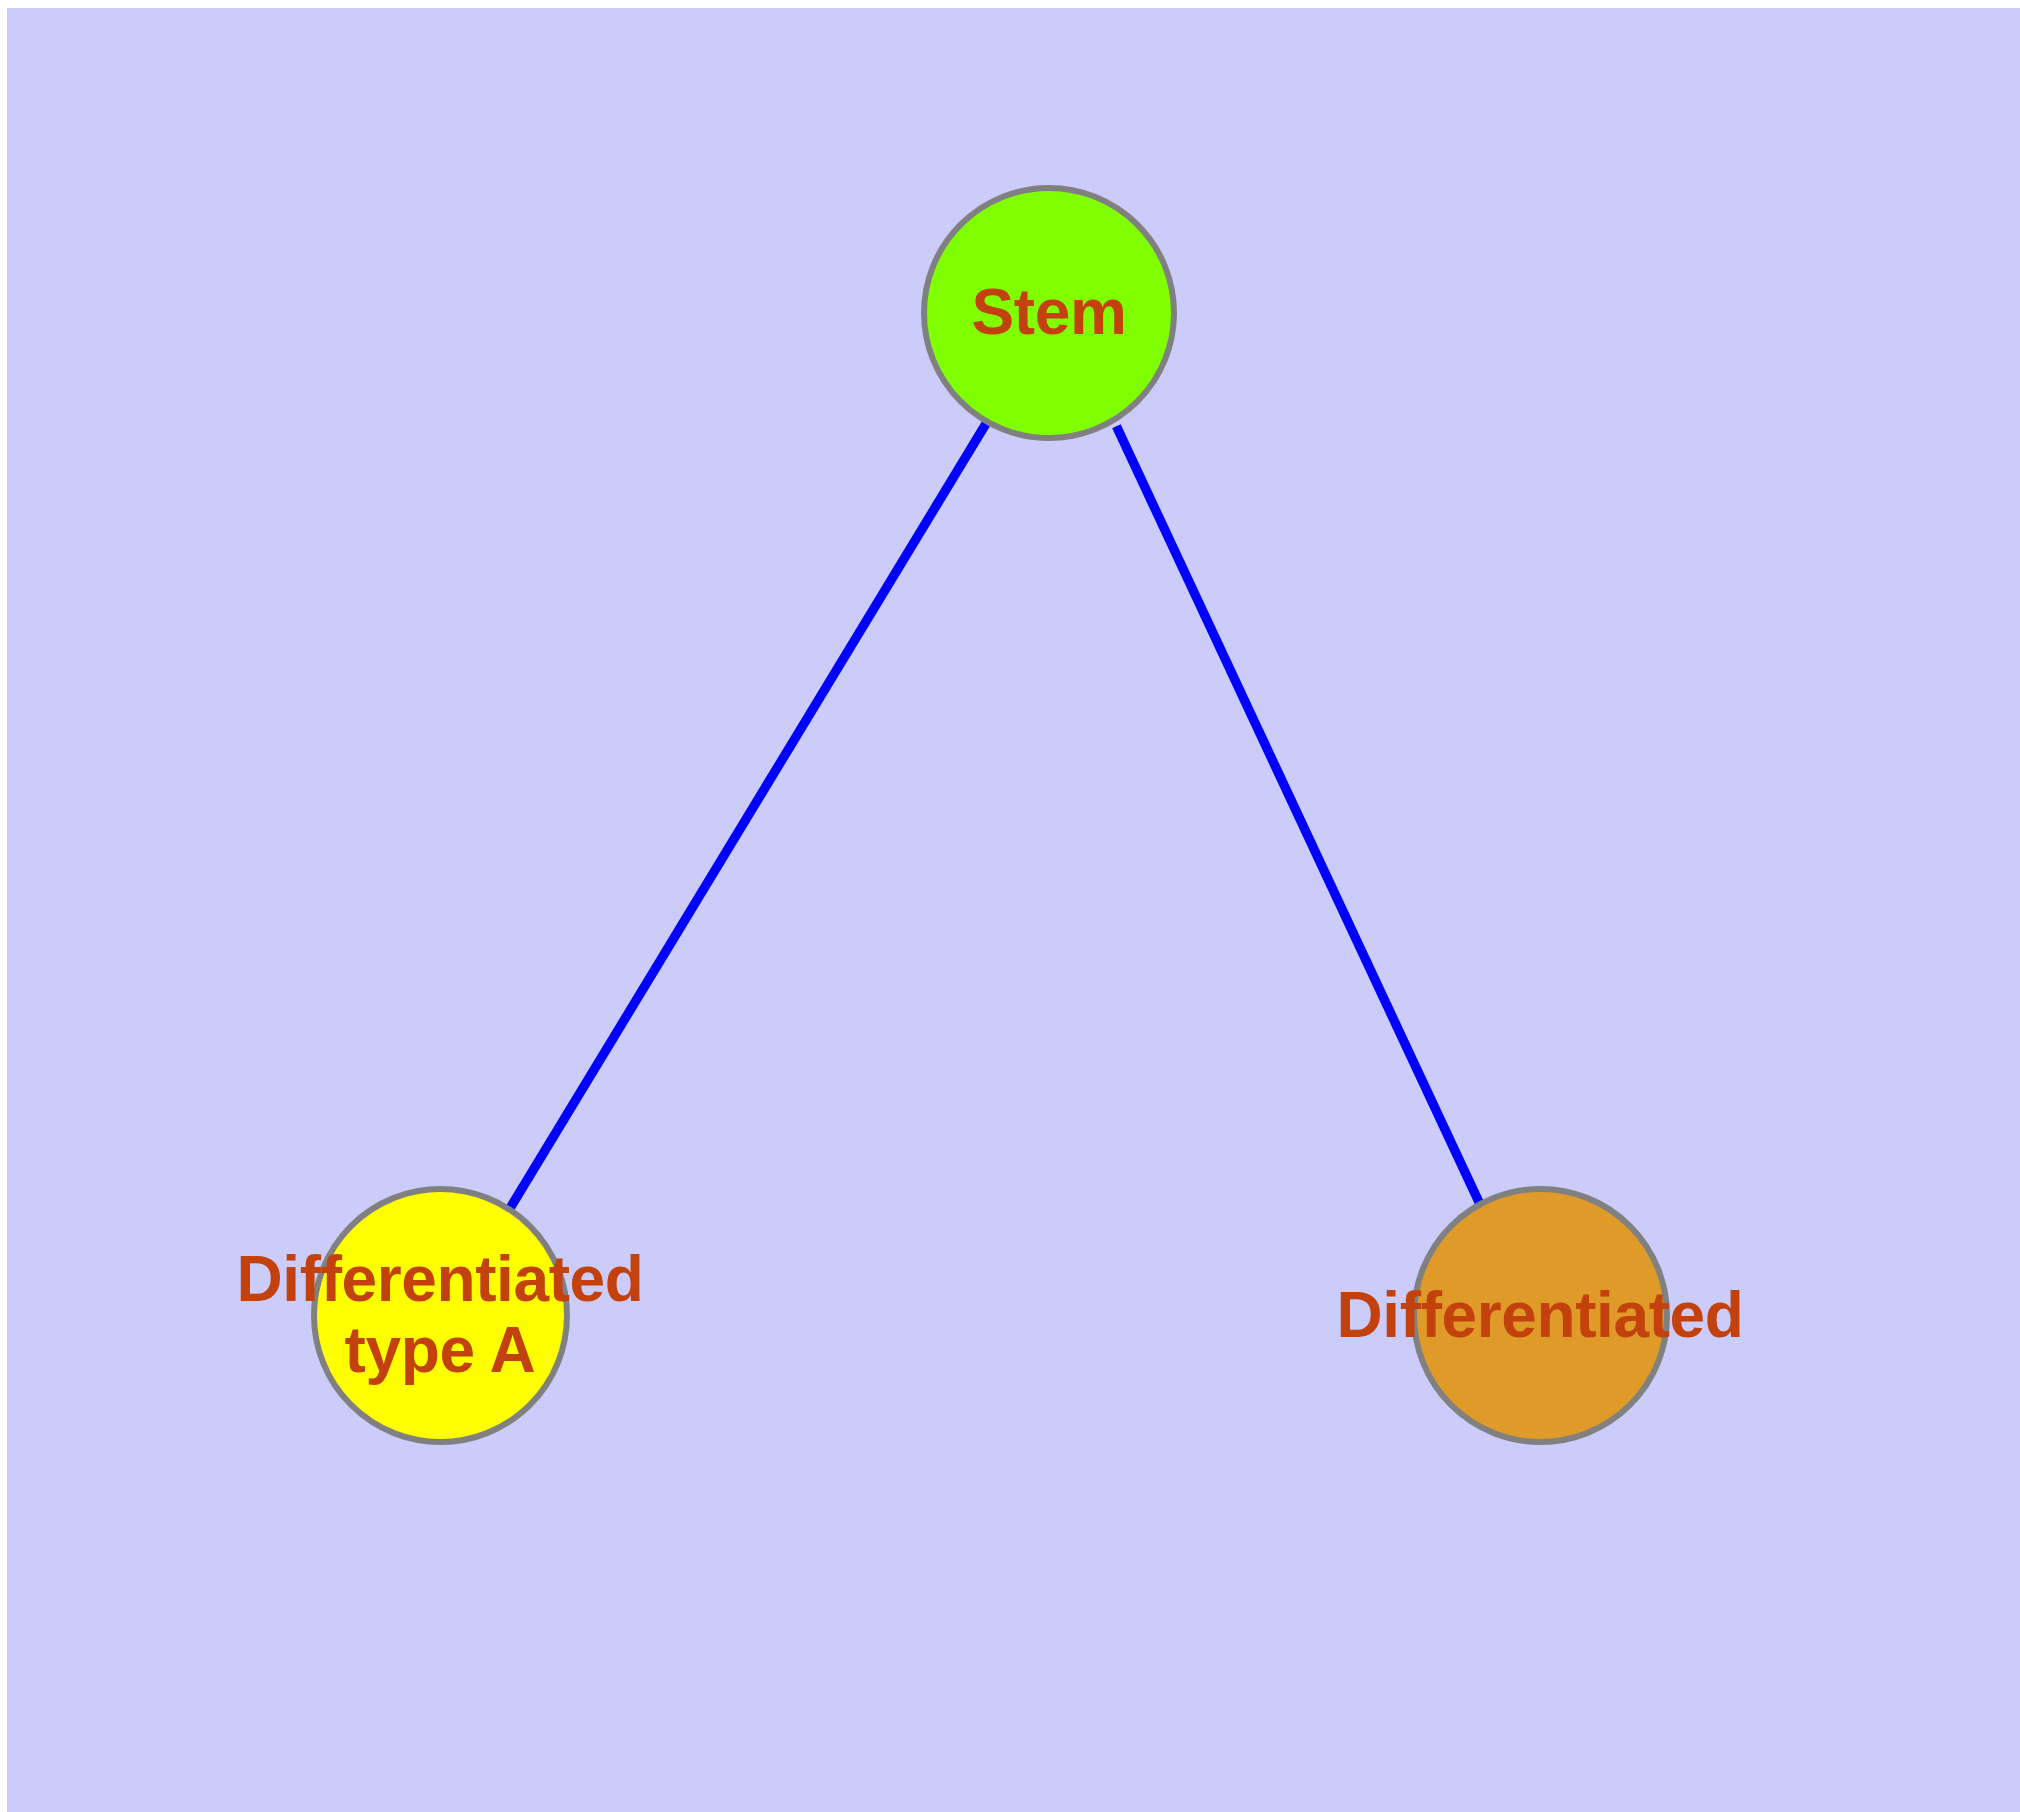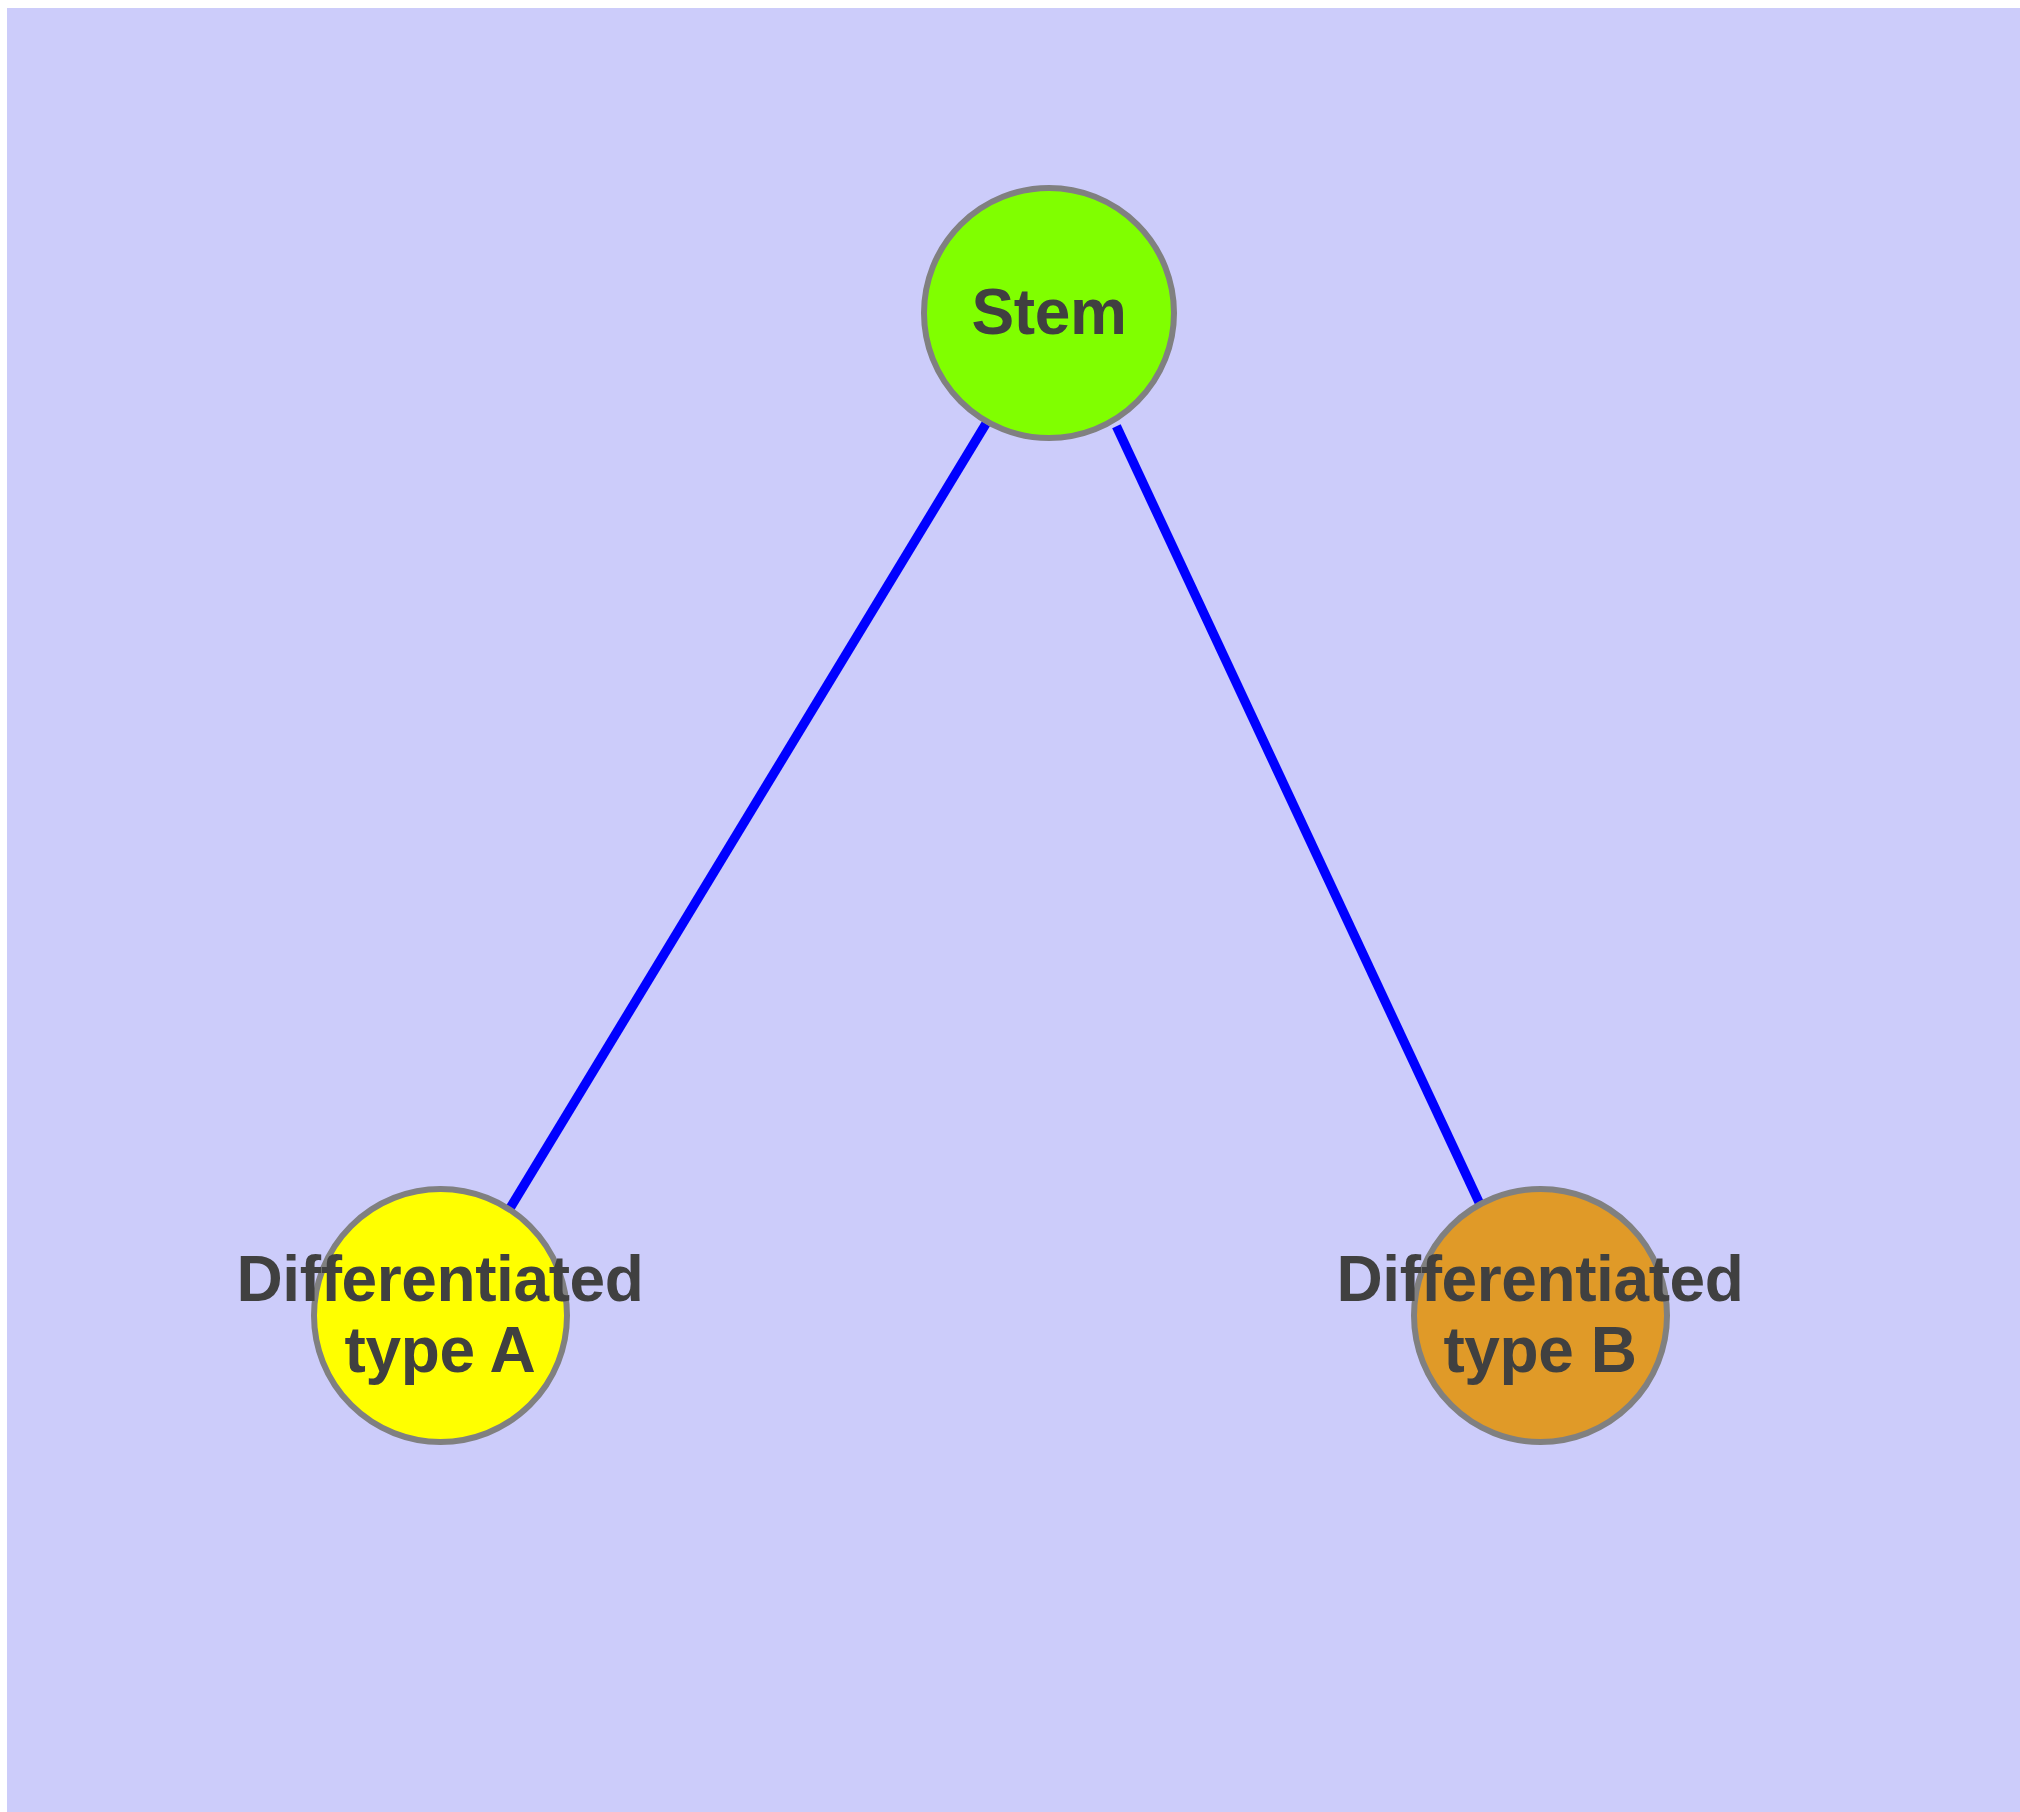--- a/index.html
+++ b/index.html
@@ -46,21 +46,21 @@
     box-sizing: border-box;
     border: 6px solid #808080;
   }
   .node-label {
     position: absolute;
     left: 50%;
     top: 50%;
     transform: translate(-50%, -50%);
     white-space: pre;
     text-align: center;
-    color: #404040;
+    color: #c2410c;
     font-weight: bold;
     line-height: 1.12;
     letter-spacing: -0.4px;
     pointer-events: none;
   }
   .label-inside {
     font-size: 64px;
   }
   .label-overflow {
     font-size: 64px;
@@ -83,17 +83,17 @@
     <div class="node-label label-inside">Stem</div>
   </div>
 
   <div class="node-group" id="node-diff-a" style="left:440px; top:1315px; width:259px; height:259px;">
     <div class="node-circle" style="width:259px; height:259px; background:#ffff00;"></div>
     <div class="node-label label-overflow"><span>Differentiated</span><br><span>type A</span></div>
   </div>
 
   <div class="node-group" id="node-diff-b" style="left:1540px; top:1315px; width:259px; height:259px;">
     <div class="node-circle" style="width:259px; height:259px; background:#e09a28;"></div>
-    <div class="node-label label-overflow"><span>Differentiated</span><br><span>type B</span></div>
+    <div class="node-label label-overflow"><span>Differentiated</span><br></div>
   </div>
 
 </div>
 
 
 </body></html>

